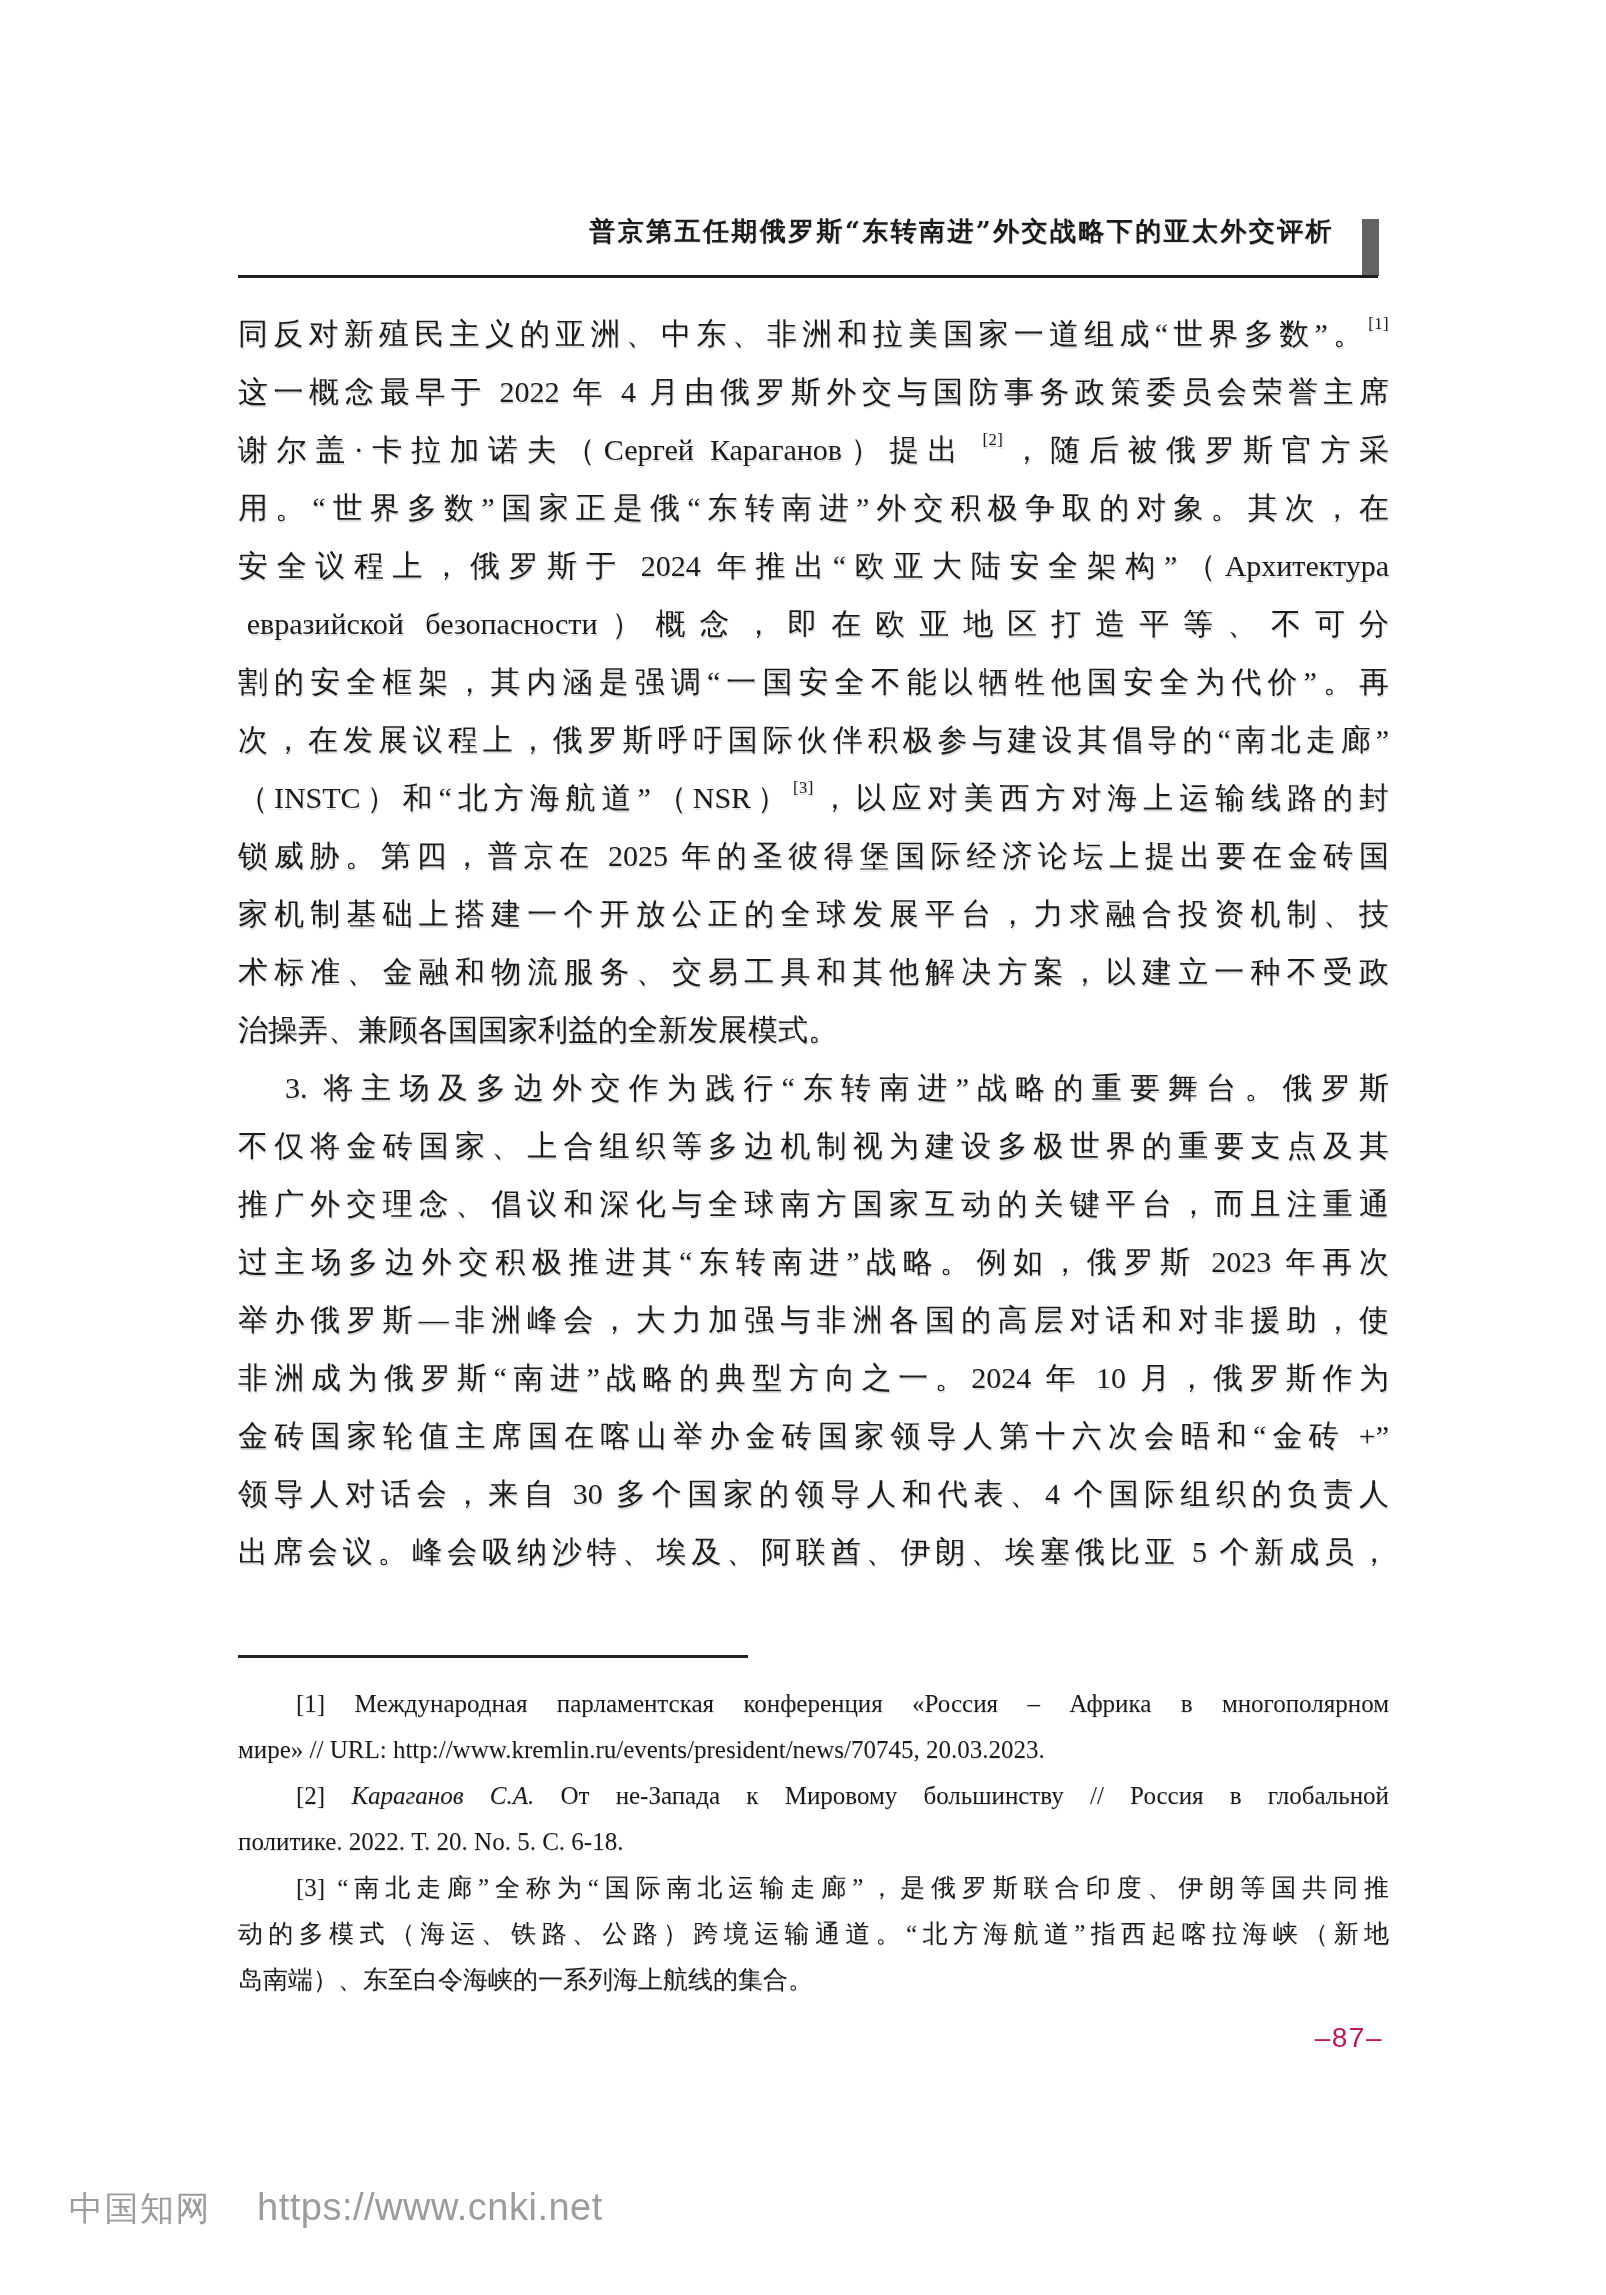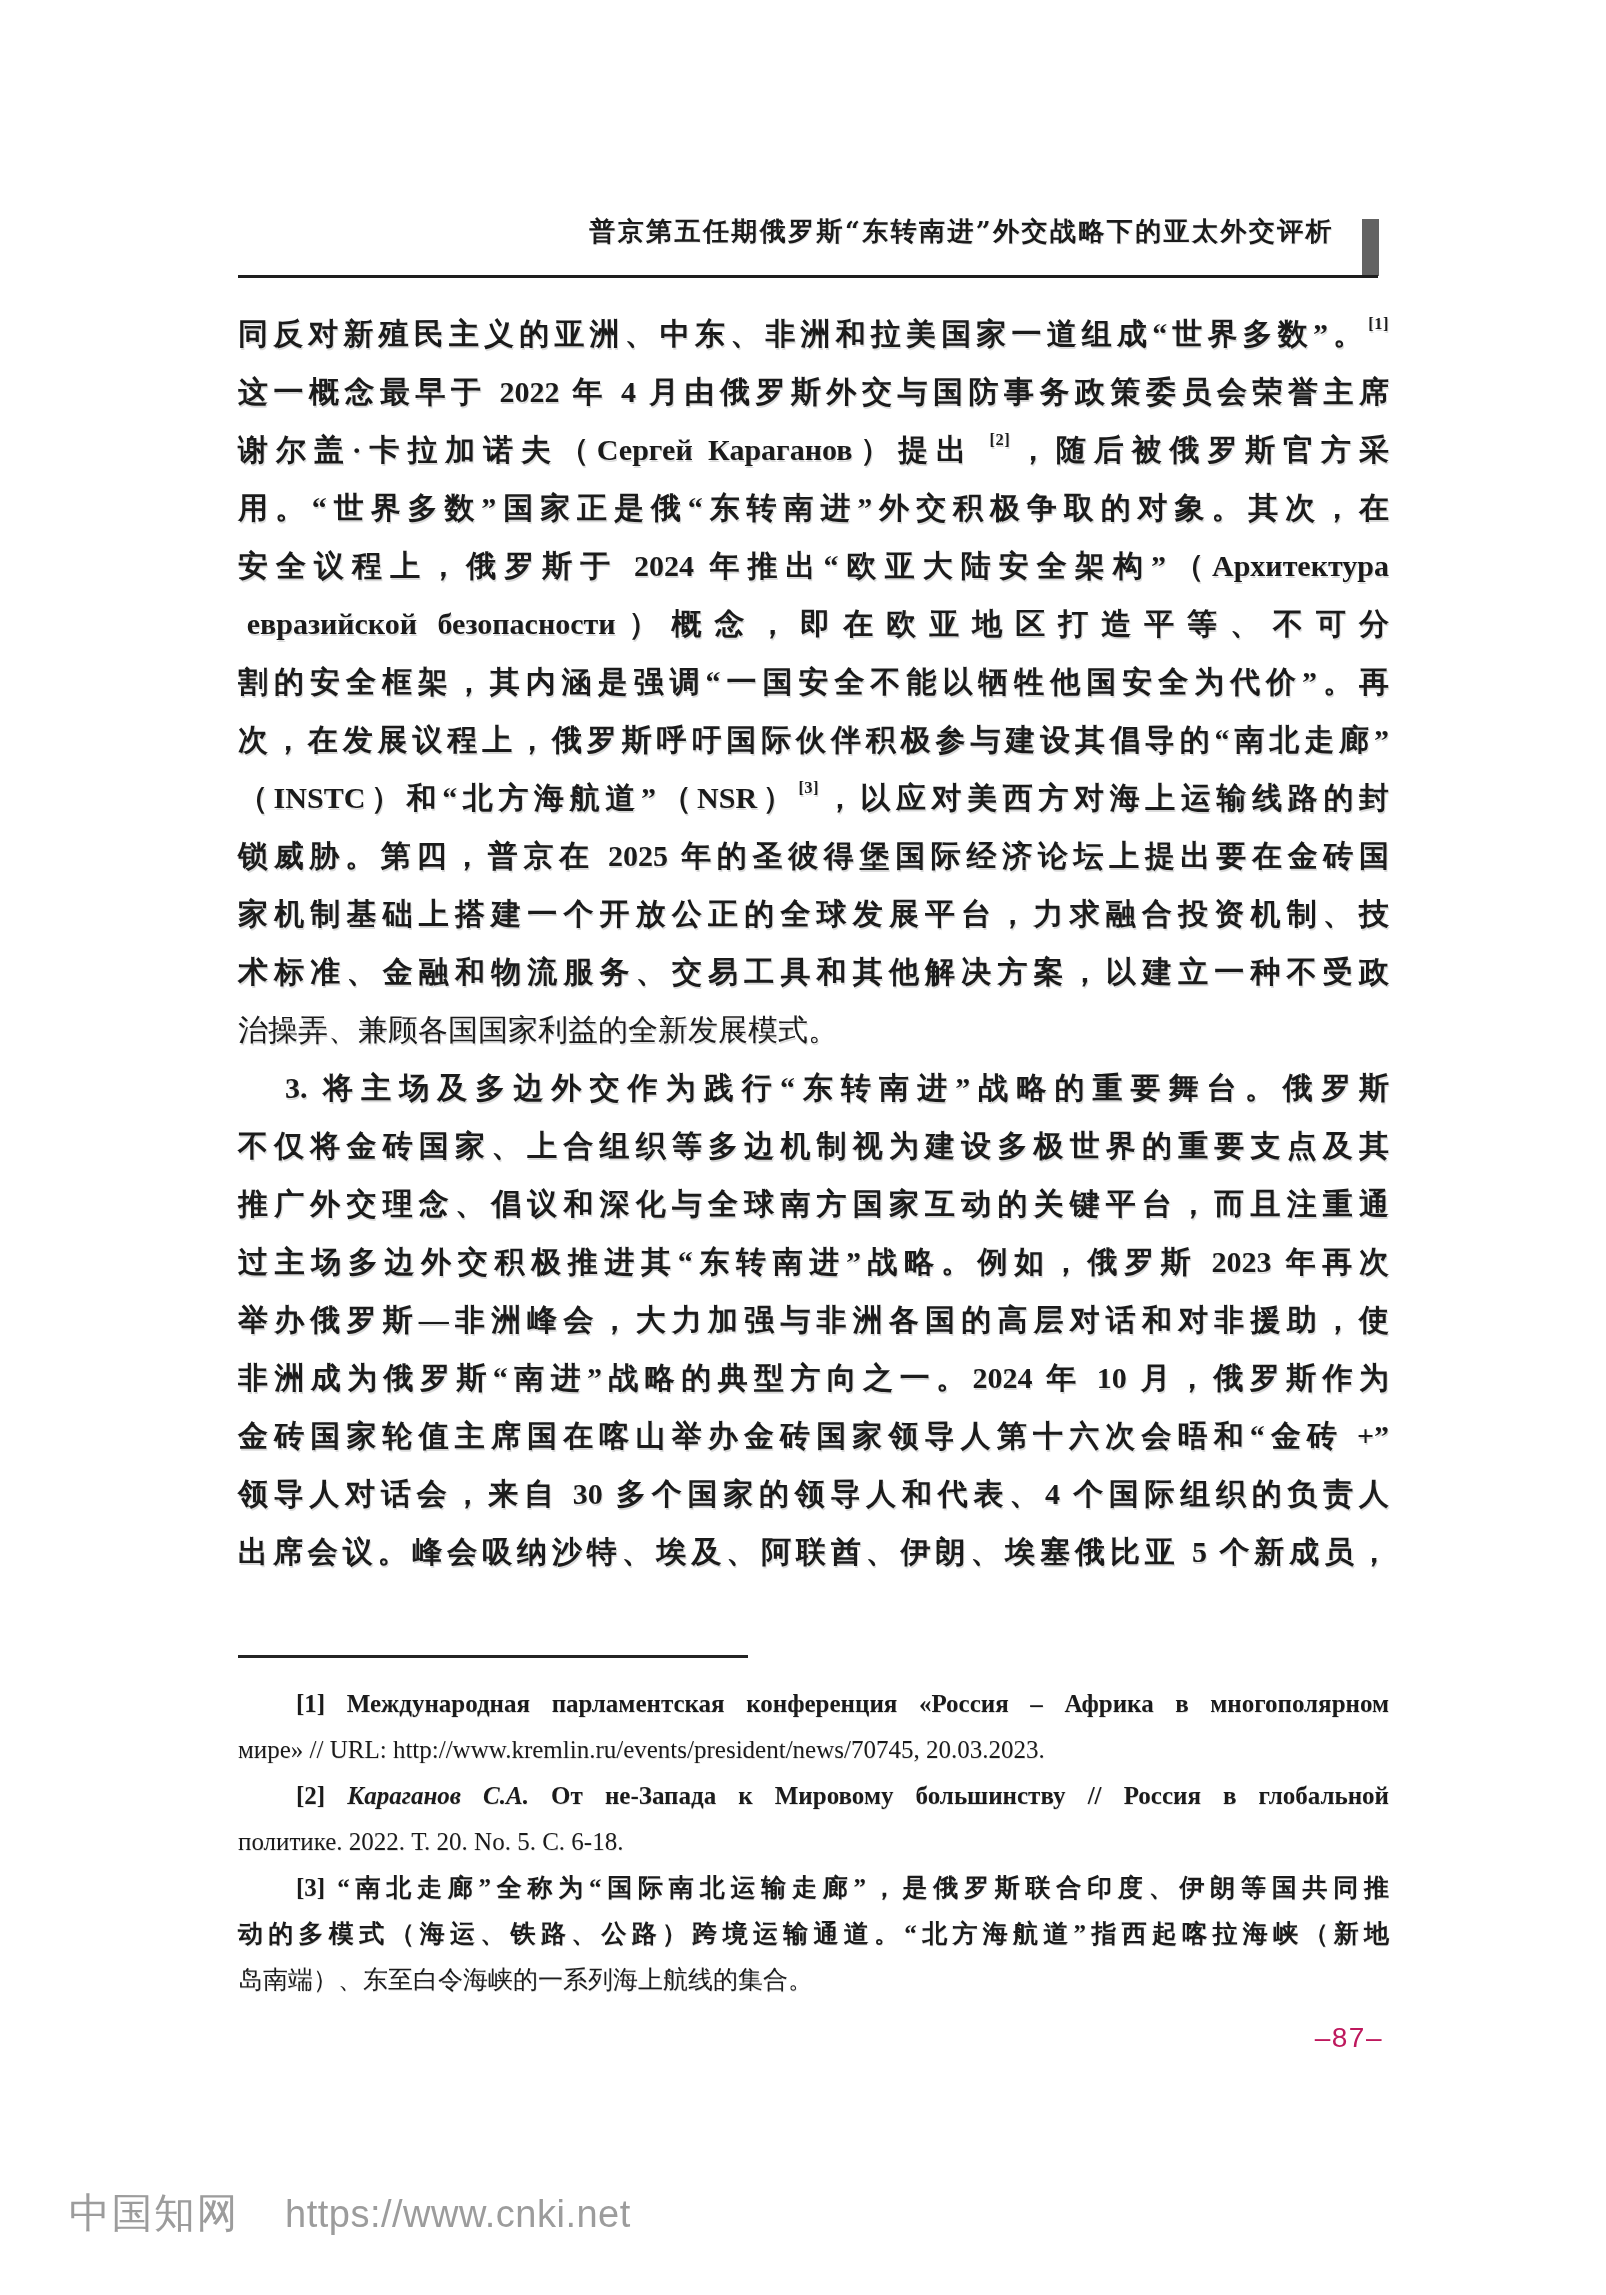--- a/index.html
+++ b/index.html
@@ -41,21 +41,20 @@
     font-size:30px; line-height:58px;
   }
   .tline {
     width:100%;
     text-shadow:1px 1.5px 0 rgba(0,0,0,0.14);
   }
   .just {
     text-align:justify;
     text-align-last:justify;
     text-justify:inter-ideograph;
-    font-weight:bold;
   }
   .body-text sup {
     font-size:16.5px;
     vertical-align:14.6px;
     line-height:0;
     letter-spacing:0.5px;
   }
   
   .footnote-rule {
     position:absolute;
@@ -81,21 +80,21 @@
     color:#be185d;
   }
   .watermark {
     position:absolute;
     left:69px; top:2186px;
     display:flex; align-items:baseline;
     color:#9c9c9c;
     font-family:"Liberation Sans","DejaVu Sans",sans-serif;
     white-space:nowrap;
   }
-  .wm-logo { font-size:41px; letter-spacing:1.5px; }
+  .wm-logo { font-size:34px; letter-spacing:1.5px; }
   .wm-url  { font-size:38px; margin-left:46px; letter-spacing:0.5px; }
 </style>
 </head>
 <body>
 
 <div class="page">
 
   <div class="running-title">普京第五任期俄罗斯“东转南进”外交战略下的亚太外交评析</div>
 
   <div class="header-bar"></div>

